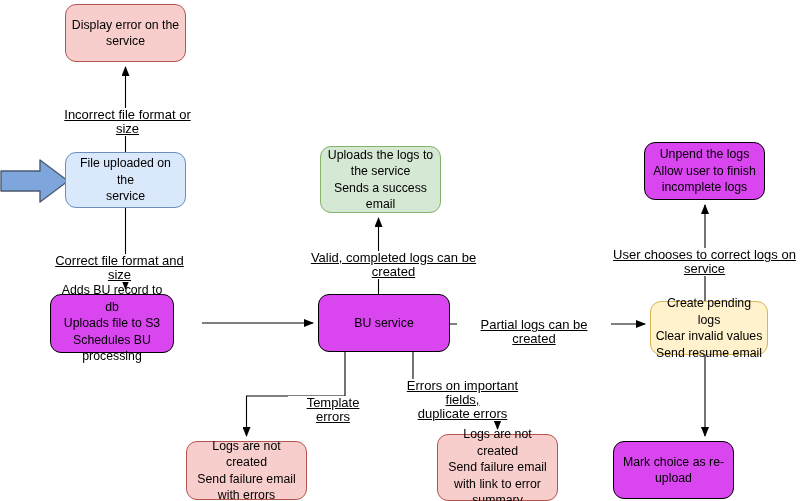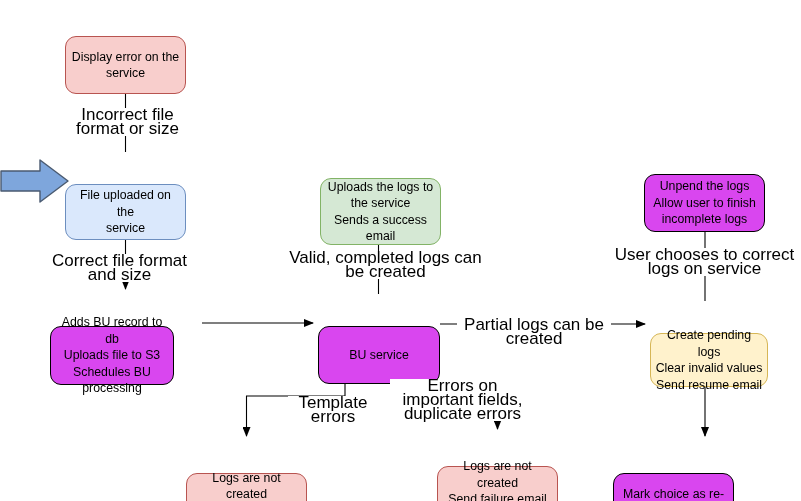--- a/index.html
+++ b/index.html
@@ -33,38 +33,38 @@
     display: flex;
     align-items: center;
     justify-content: center;
     text-align: center;
     font-size: 12.3px;
     line-height: 16.5px;
     color: #000000;
     white-space: pre-line;
     padding: 2px 4px;
     z-index: 3;
-    margin-top: 32px;
   }
   .node.pink   { background: #f8cecc; border-color: #b85450; }
   .node.blue   { background: #dae8fc; border-color: #6c8ebf; }
   .node.green  { background: #d5e8d4; border-color: #82b366; }
   .node.yellow { background: #fff2cc; border-color: #d6b656; }
   .node.white  { background: #d946ef; border-color: #000000; }
 
   .edge-label {
     position: absolute;
-    font-size: 17px;
+    font-size: 13px;
     line-height: 14px;
     color: #000000;
     background: #ffffff;
     text-align: center;
     white-space: pre-line;
     padding: 0 2px;
     z-index: 4;
+    text-decoration: underline;
   }
   .block-arrow {
     position: absolute;
     z-index: 2;
   }
 </style>
 </head>
 <body>
 
 <div id="canvas">
@@ -110,21 +110,21 @@
 
   <div class="node white" style="left:50px;  top:294px; width:124px; height:59px;">Adds BU record to db
 Uploads file to S3
 Schedules BU processing</div>
 
   <div class="node green" style="left:320px; top:146px; width:121px; height:67px;">Uploads the logs to
 the service
 Sends a success
 email</div>
 
-  <div class="node white" style="left:318px; top:294px; width:122px; height:58px;">BU service</div>
+  <div class="node white" style="left:318px; top:294px; width:132px; height:58px;">BU service</div>
 
   <div class="node pink" style="left:186px; top:441px; width:121px; height:59px;">Logs are not created
 Send failure email
 with errors</div>
 
   <div class="node pink" style="left:437px; top:434px; width:121px; height:67px;">Logs are not created
 Send failure email
 with link to error
 summary</div>
 
@@ -136,21 +136,21 @@
 Clear invalid values
 Send resume email</div>
 
   <div class="node white" style="left:613px; top:441px; width:121px; height:58px;">Mark choice as re-
 upload</div>
 
   <div class="edge-label" style="left:55px;  top:108px; width:141px;">Incorrect file format or size</div>
 
   <div class="edge-label" style="left:47px;  top:254px; width:141px;">Correct file format and size</div>
 
-  <div class="edge-label" style="left:286px; top:251px; width:195px;">Valid, completed logs can be created</div>
+  <div class="edge-label" style="left:294px; top:251px; width:195px;">Valid, completed logs can be created</div>
 
   <div class="edge-label" style="left:457px; top:318px; width:150px;">Partial logs can be created</div>
 
   <div class="edge-label" style="left:288px; top:396px; width:86px;">Template errors</div>
 
   <div class="edge-label" style="left:390px; top:379px; width:141px;">Errors on important fields,
 duplicate errors</div>
 
   <div class="edge-label" style="left:604px; top:248px; width:197px;">User chooses to correct logs on service</div>
 

